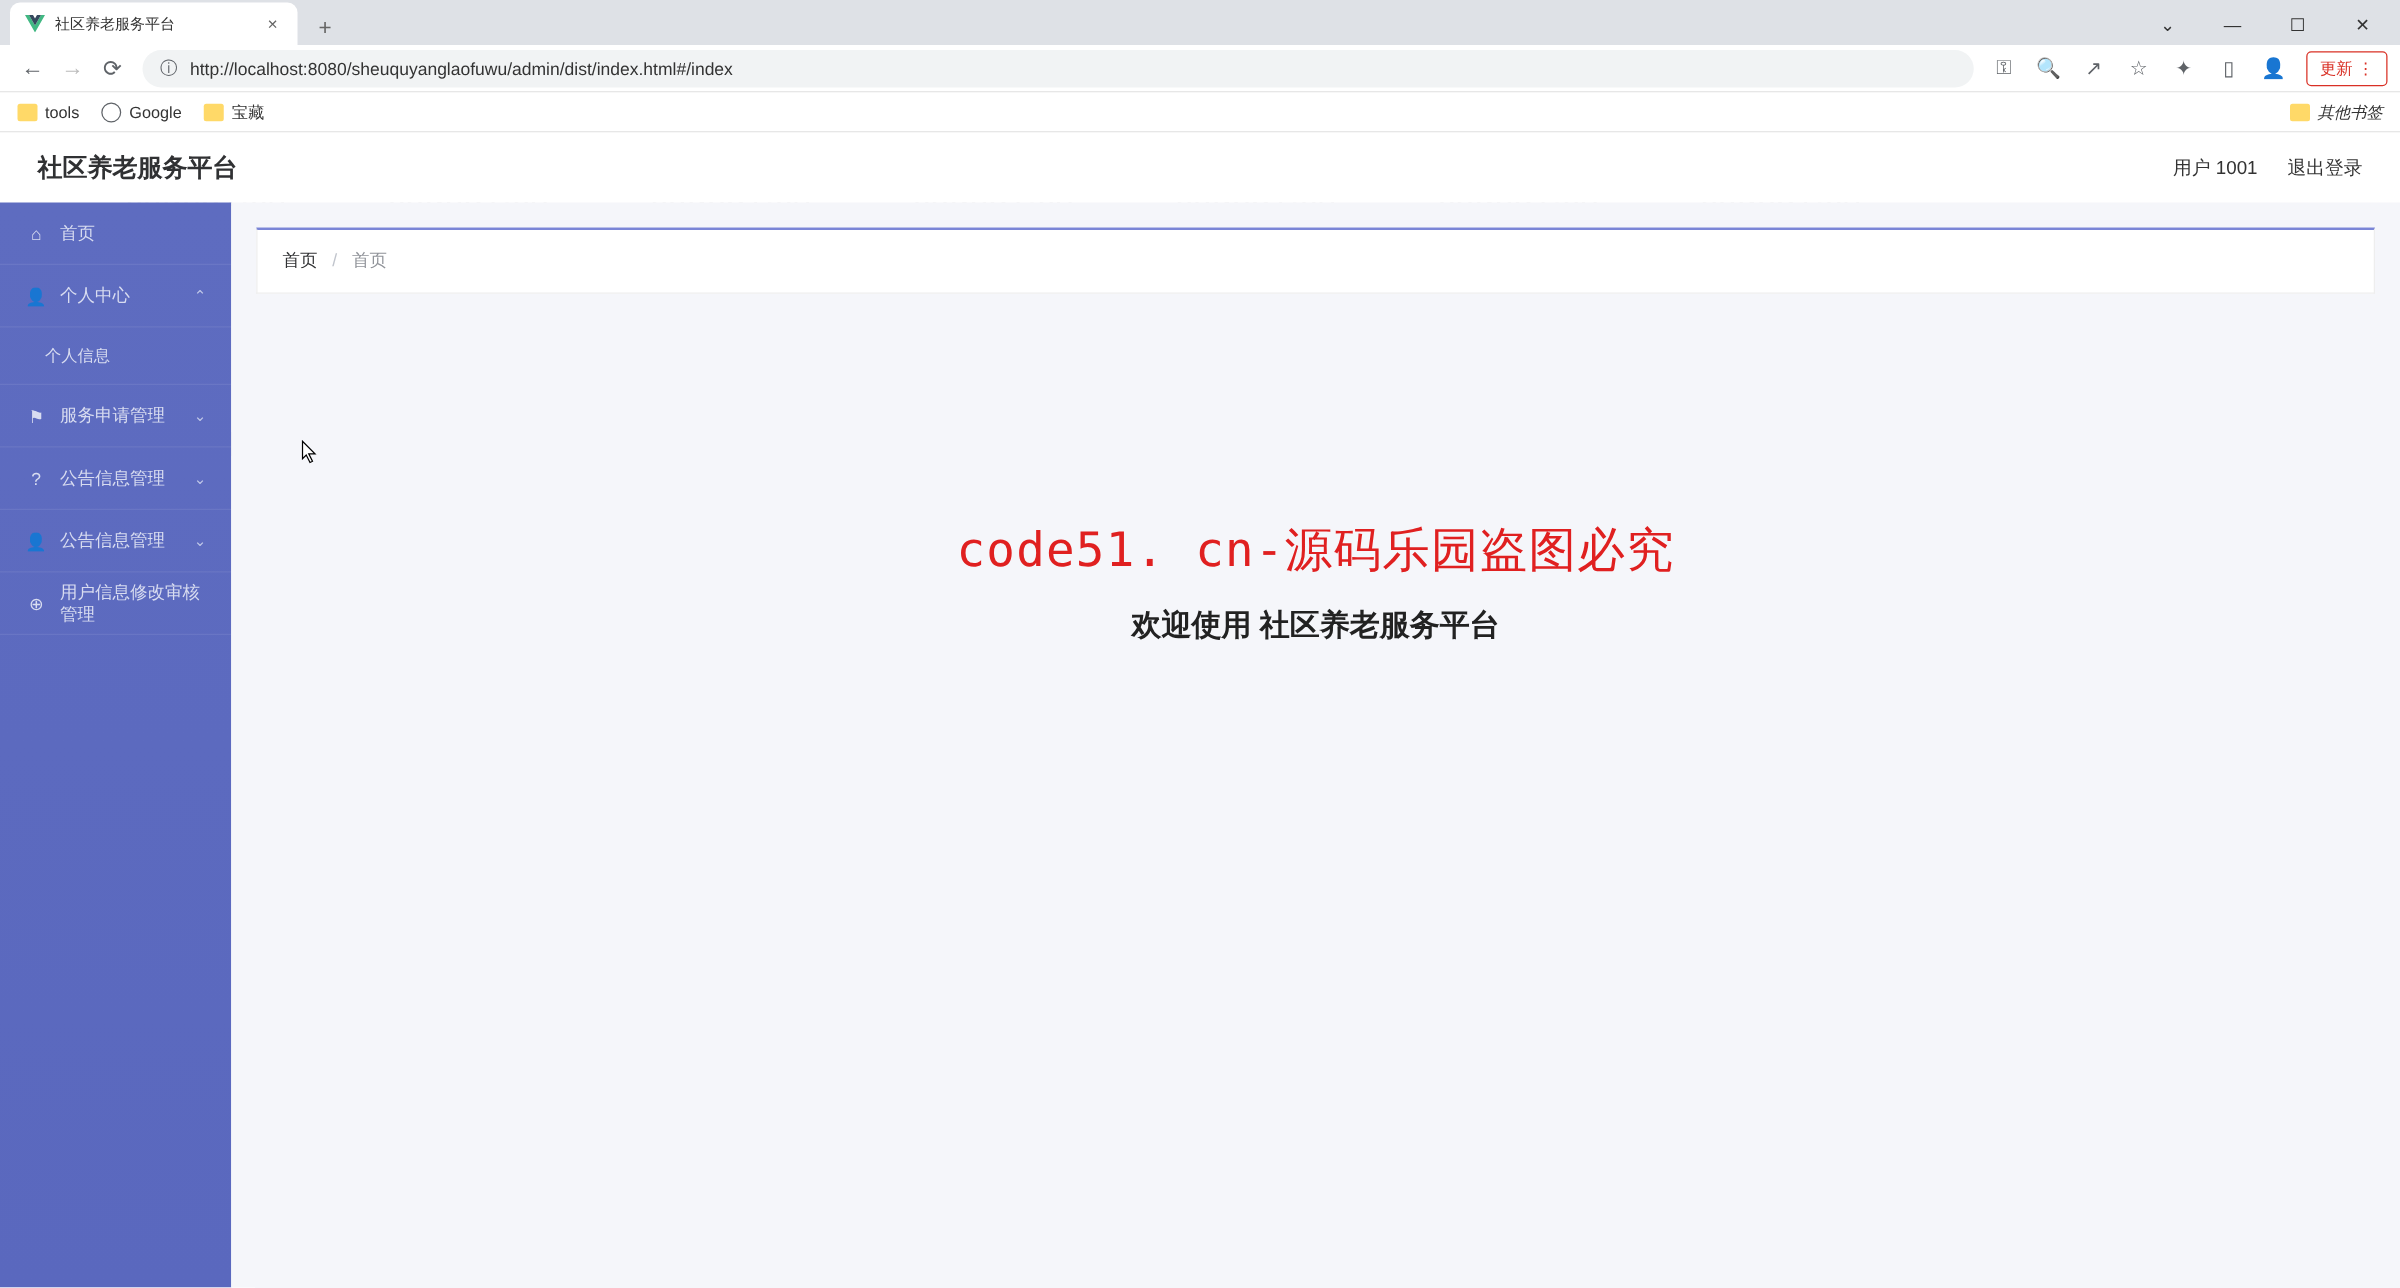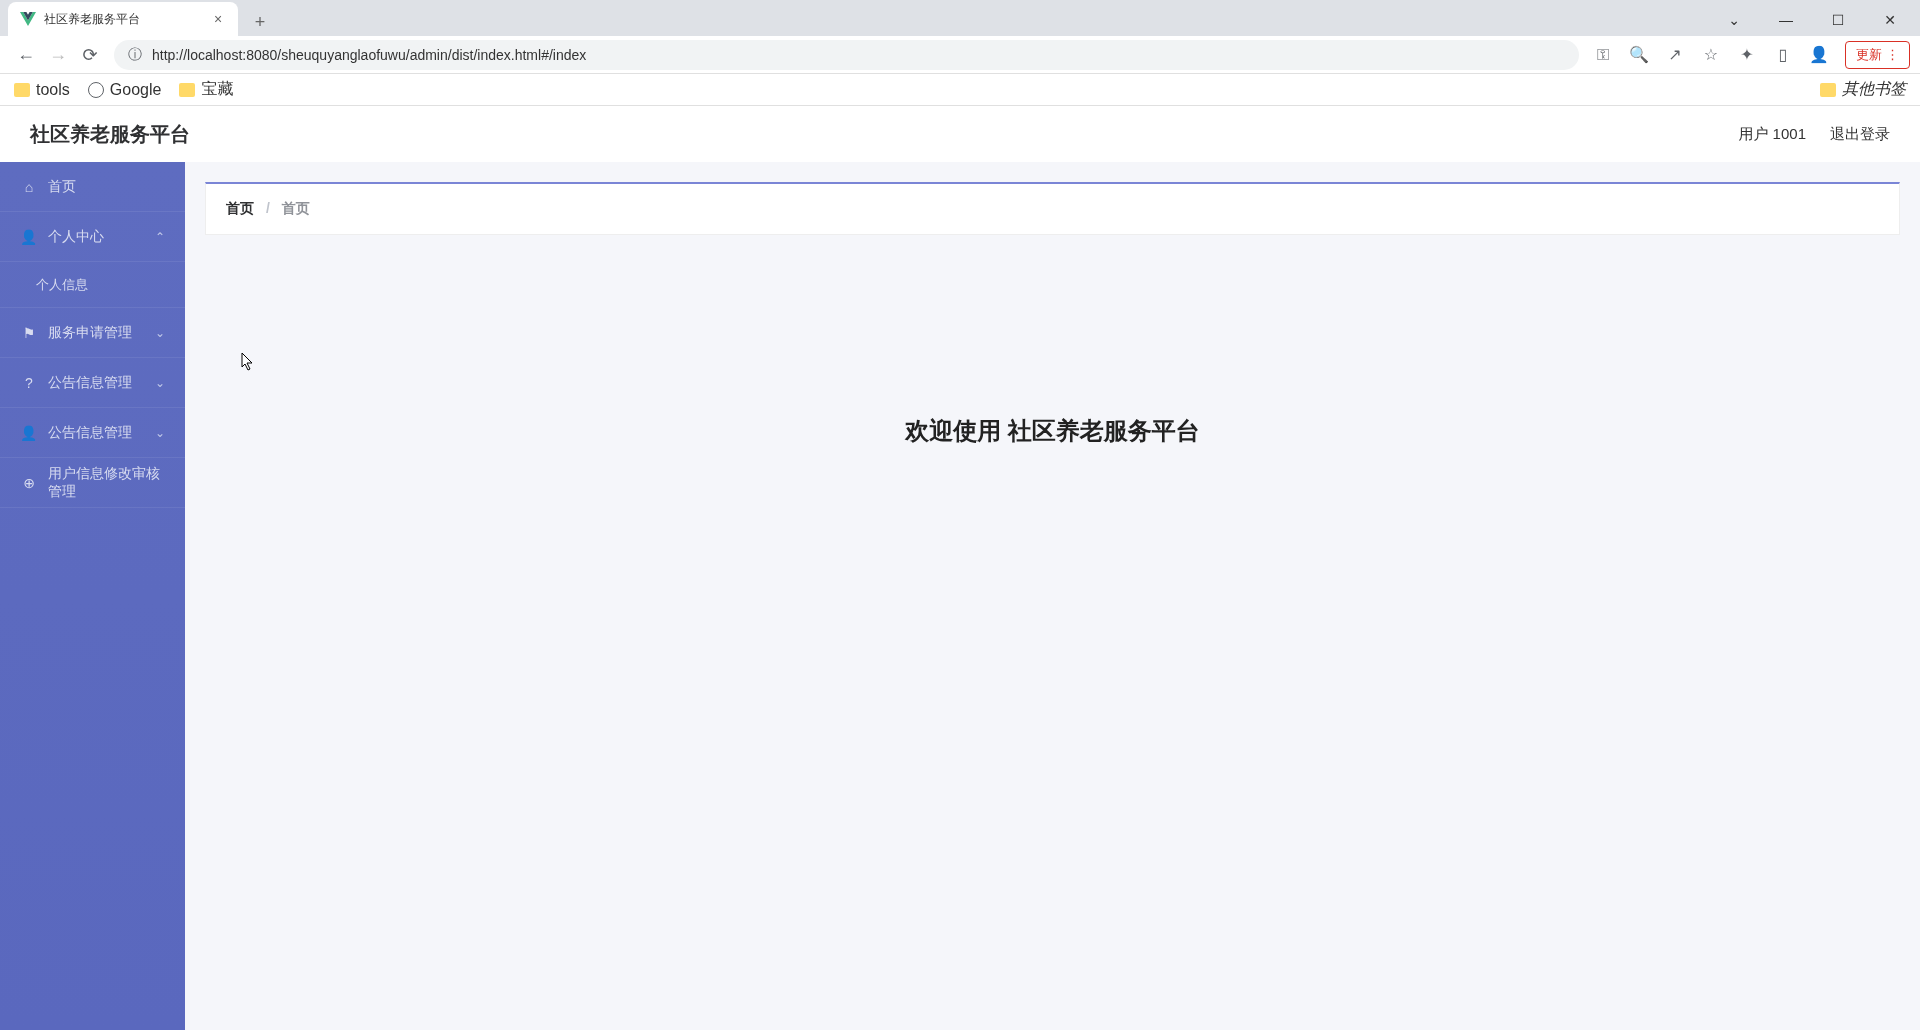--- a/index.html
+++ b/index.html
@@ -163,21 +163,21 @@
       gap: 4px;
       margin-left: 6px;
     }
     .bookmarks-bar {
       height: 32px;
       background: #fff;
       display: flex;
       align-items: center;
       padding: 0 14px;
       border-bottom: 1px solid #e0e0e0;
-      font-size: 16px;
+      font-size: 13px;
       text-align: center;
     }
     .bookmark-item {
       display: flex;
       align-items: center;
       gap: 6px;
       margin-right: 18px;
       color: #333;
     }
     .bookmark-folder {
@@ -277,21 +277,20 @@
       background: #f5f6fa;
       padding: 20px;
     }
     .breadcrumb {
       background: #fff;
       padding: 16px 20px;
       font-size: 14px;
       color: #606266;
       border: 1px solid #eee;
       border-top: 2px solid #7a85d6;
-      font-weight: bold;
     }
     .breadcrumb-link {
       color: #303133;
     }
     .breadcrumb-sep {
       margin: 0 8px;
       color: #c0c4cc;
     }
     .breadcrumb-current {
       color: #97a;
@@ -490,20 +489,21 @@
     </div>
   </div>
 
   <div class="content">
     <div class="breadcrumb">
       <span class="breadcrumb-link">首页</span>
       <span class="breadcrumb-sep">/</span>
       <span class="breadcrumb-current">首页</span>
     </div>
     <div class="welcome-area">
+      <div class="welcome-red">code51. cn-源码乐园盗图必究</div>
       <div class="welcome-black">欢迎使用 社区养老服务平台</div>
     </div>
   </div>
 </div>
 
 <div class="cursor">
   <svg width="14" height="20" viewBox="0 0 14 20">
       <path d="M1 1 L1 15 L4 12 L7 18 L9 17 L6 11 L11 11 Z" fill="#fff" stroke="#000" stroke-width="1"></path>
     </svg>
 </div>

